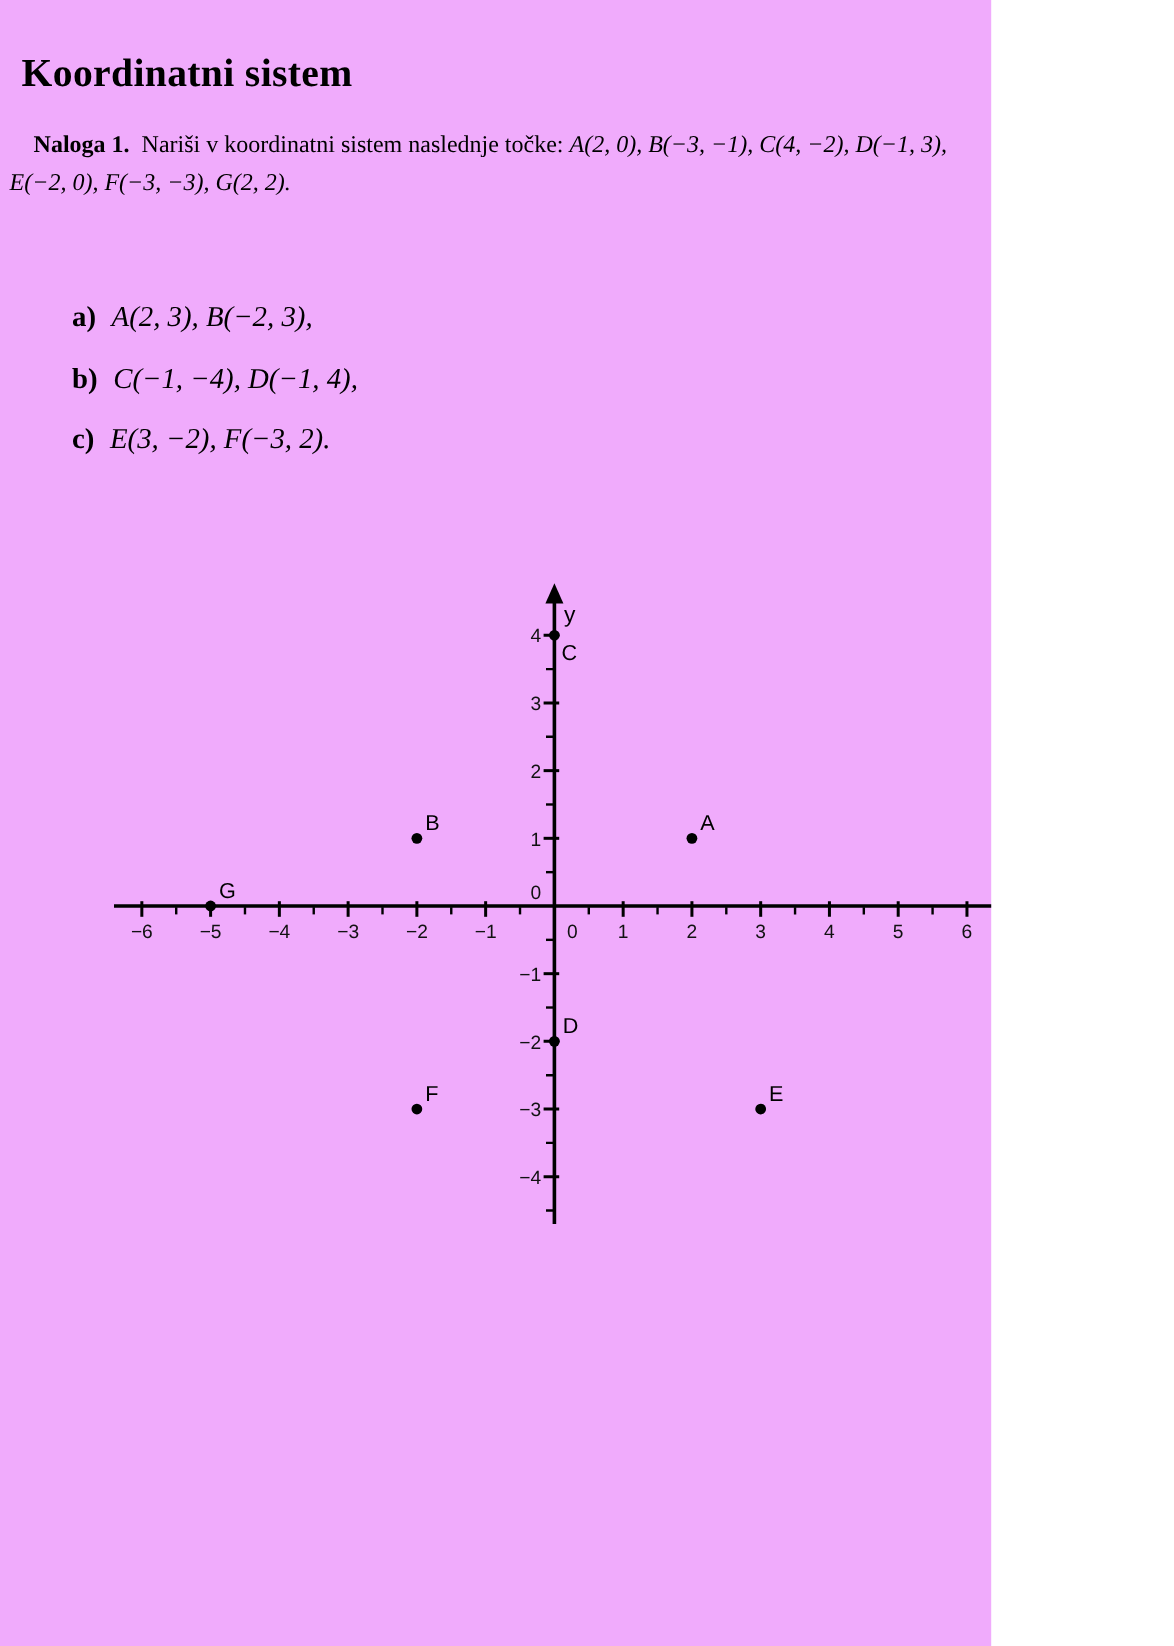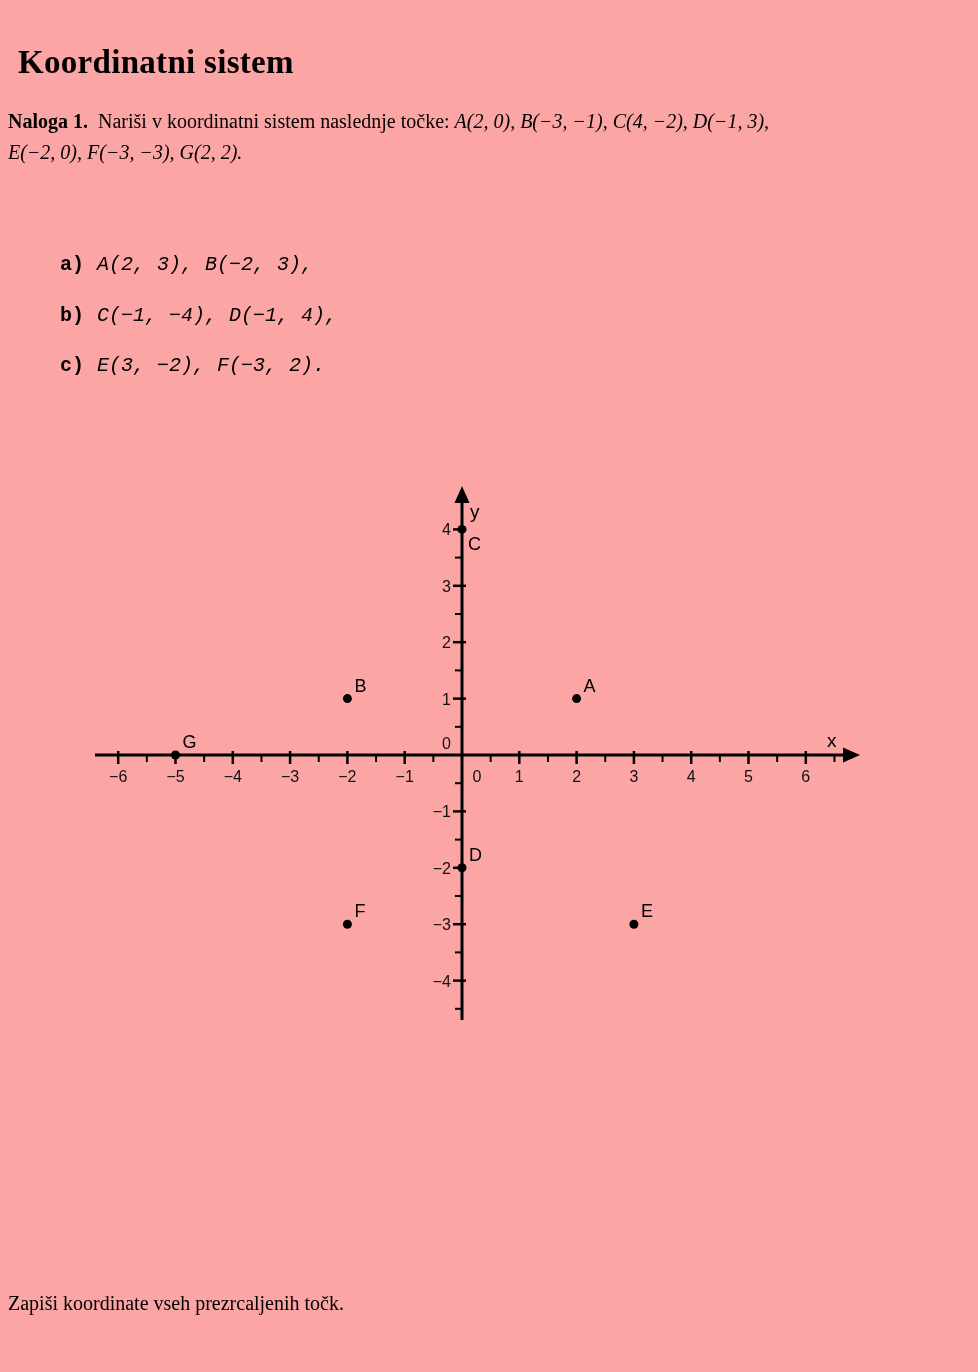--- a/index.html
+++ b/index.html
@@ -1,22 +1,22 @@
 <!DOCTYPE html>
 <html><head>
 <meta charset="utf-8">
 <style>
   html,body{margin:0;padding:0;background:#fff;}
-  .page{position:relative;width:978px;height:1372px;background:#fca5a5;
+  .page{position:relative;width:826px;height:1372px;background:#f0abfc;
         font-family:"Liberation Serif","DejaVu Serif",serif;color:#000;overflow:hidden;}
   .title{position:absolute;left:18px;top:44px;font-size:33px;font-weight:bold;letter-spacing:.3px;}
   .para{position:absolute;left:8px;right:4px;font-size:20px;line-height:31px;}
-  .tlabel{font-weight:bold;margin-right:10px;}
+  .tlabel{font-weight:bold;margin-right:10px;margin-left:20px;}
   .math{font-style:italic;}
-  .item{position:absolute;left:60px;font-size:20px;line-height:26px;font-family:Liberation Mono, monospace;}
+  .item{position:absolute;left:60px;font-size:24px;line-height:26px;}
   .marker{font-weight:bold;margin-right:13px;}
   sub{font-size:0.62em;line-height:0;}
   .graph{position:absolute;left:90px;top:483px;}
   .tick{font-family:"Liberation Sans","DejaVu Sans",sans-serif;font-size:16px;fill:#111;}
   .ptlabel{font-family:"Liberation Sans","DejaVu Sans",sans-serif;font-size:18px;fill:#000;}
   .axisletter{font-family:"Liberation Sans","DejaVu Sans",sans-serif;font-size:19px;fill:#000;}
 </style>
 </head>
 <body>
 
@@ -124,15 +124,14 @@
       <circle cx="543.9" cy="441.2" r="4.5" fill="#000000"></circle>
       <text x="550.9" y="434.2" class="ptlabel">E</text>
       <circle cx="257.4" cy="441.2" r="4.5" fill="#000000"></circle>
       <text x="264.4" y="434.2" class="ptlabel">F</text>
       <circle cx="85.5" cy="272" r="4.5" fill="#000000"></circle>
       <text x="92.5" y="265" class="ptlabel">G</text>
     </svg>
 
 
 
-  <div class="para" style="top:1288px">Zapiši koordinate vseh prezrcaljenih točk.</div>
 
 </div>
 
 </body></html>

